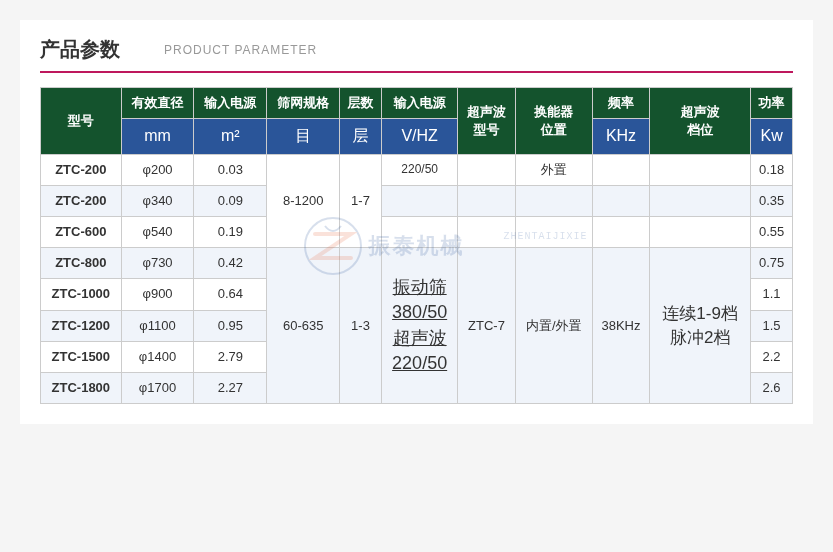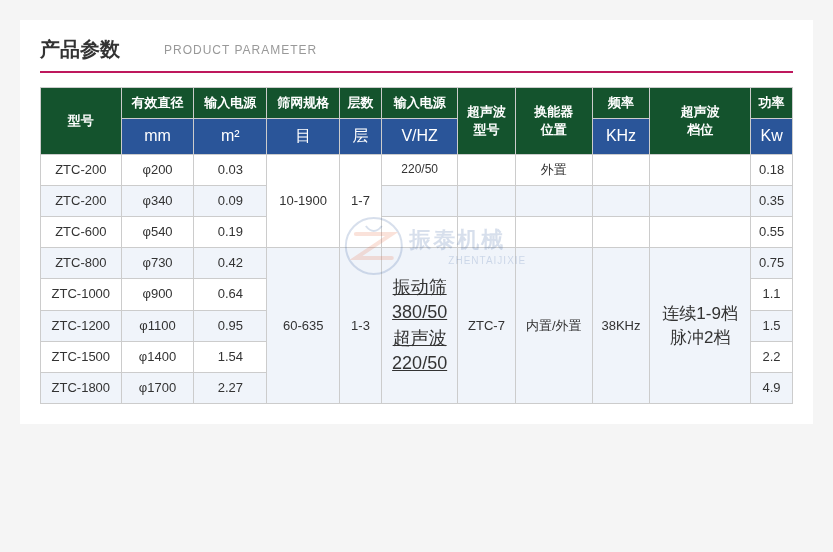--- a/index.html
+++ b/index.html
@@ -55,42 +55,43 @@
       color: #fff;
       font-weight: normal;
       font-size: 16px;
     }
     tbody tr:nth-child(even) {
       background: #f0f4fa;
     }
     tbody tr:nth-child(odd) {
       background: #fff;
     }
-    .model-col { font-weight: normal; }
+    .model-col { font-weight: bold; }
     .watermark {
       position: absolute;
       top: 50%;
       left: 50%;
       transform: translate(-40%, -50%);
       pointer-events: none;
       opacity: 0.18;
       z-index: 10;
     }
     .watermark-logo {
       display: flex;
       align-items: center;
       gap: 6px;
     }
     .watermark-circle {
       width: 60px;
       height: 60px;
     }
     .watermark-text {
       display: flex;
-      flex-direction: column;
+      flex-direction: row;
+      font-family: Liberation Mono, monospace;
     }
     .watermark-zh {
       font-size: 22px;
       font-weight: bold;
       color: #2a5599;
       letter-spacing: 2px;
     }
     .watermark-en {
       font-size: 10px;
       color: #2a5599;
@@ -147,21 +148,21 @@
           <th>V/HZ</th>
           <th>KHz</th>
           <th>Kw</th>
         </tr>
       </thead>
       <tbody id="table-body">
       <tr>
             <td class="model-col">ZTC-200</td>
             <td>φ200</td>
             <td>0.03</td>
-            <td rowspan="3">10-1900</td>
+            <td rowspan="3">8-1200</td>
             <td rowspan="3">1-7</td>
             <td style="white-space: pre-line; font-size: 12px;">220/50</td>
             <td></td>
             <td>外置</td>
             <td></td>
             <td style="white-space: pre-line; font-size: 12px;"></td>
             <td>0.18</td>
           </tr>
           <tr>
             <td class="model-col">ZTC-200</td>
@@ -210,25 +211,25 @@
           </tr>
           <tr>
             <td class="model-col">ZTC-1200</td>
             <td>φ1100</td>
             <td>0.95</td>
             <td>1.5</td>
           </tr>
           <tr>
             <td class="model-col">ZTC-1500</td>
             <td>φ1400</td>
-            <td>1.54</td>
+            <td>2.79</td>
             <td>2.2</td>
           </tr>
           <tr>
             <td class="model-col">ZTC-1800</td>
             <td>φ1700</td>
             <td>2.27</td>
-            <td>4.9</td>
+            <td>2.6</td>
           </tr>
         </tbody>
     </table>
   </div>
 </div>
 
 </body></html>

